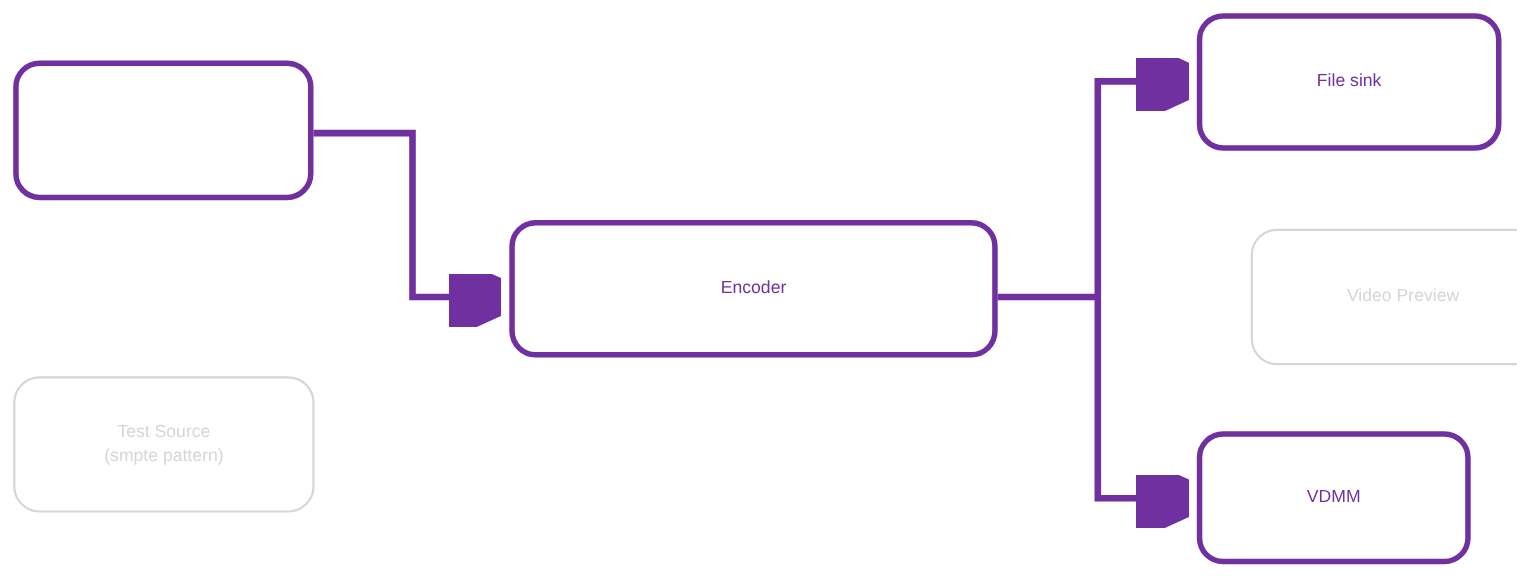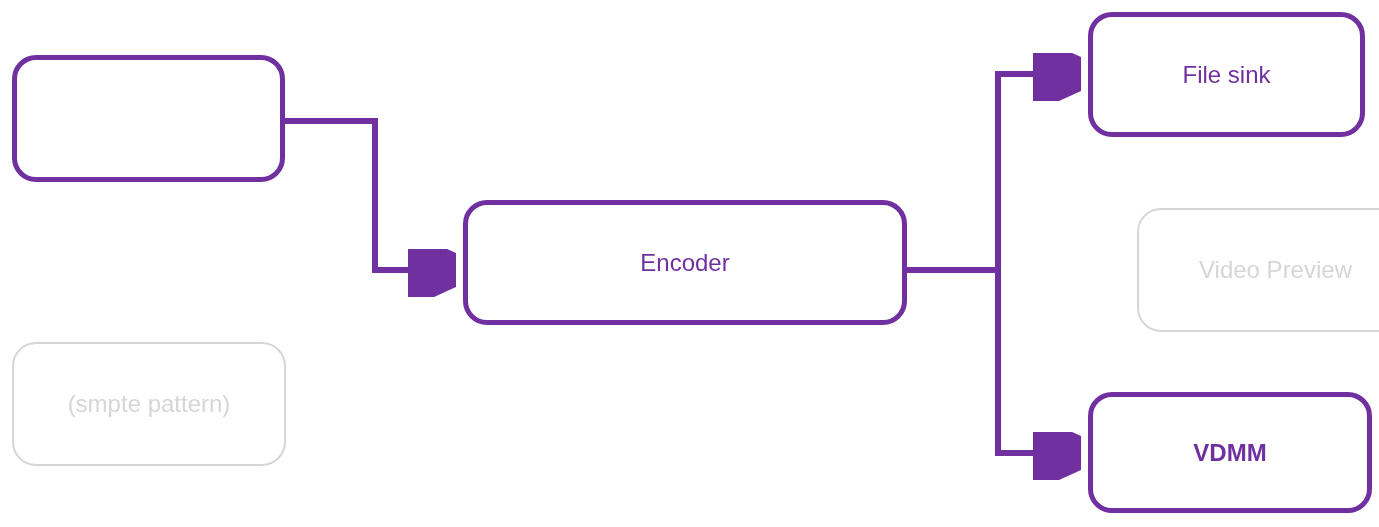--- a/index.html
+++ b/index.html
@@ -37,40 +37,40 @@
   }
   .node {
     position: absolute;
     display: flex;
     flex-direction: column;
     align-items: center;
     justify-content: center;
     text-align: center;
     background: var(--bg);
     border-radius: 24px;
-    font-size: 24px;
+    font-size: 16px;
     line-height: 1.38;
   }
   .node.active {
     border: 5px solid var(--accent);
     color: var(--accent);
   }
   .node.inactive {
     border: 2px solid var(--inactive);
     color: var(--inactive);
   }
   .node .line { display: block; white-space: nowrap; }
 
   
   #node-webcam        { left: 12px;   top: 55px;  width: 273px; height: 127px; }
   #node-test-source   { left: 12px;   top: 342px; width: 274px; height: 124px; }
   #node-encoder       { left: 463px;  top: 200px; width: 444px; height: 125px; }
   #node-file-sink     { left: 1088px; top: 12px;  width: 277px; height: 125px; }
   #node-video-preview { left: 1090px; top: 208px; width: 277px; height: 124px; margin-left: 47px; }
-  #node-vdmm          { left: 1088px; top: 392px; width: 284px; height: 121px; font-weight: bold; }
+  #node-vdmm          { left: 1088px; top: 392px; width: 249px; height: 121px; }
 </style>
 </head>
 <body>
 
 <div class="canvas">
 
   <svg class="connectors" viewBox="0 0 1379 527" xmlns="http://www.w3.org/2000/svg">
     <defs>
       <marker id="arrow" markerWidth="8" markerHeight="8" refX="6.2" refY="3.5" orient="auto" markerUnits="strokeWidth">
         <path d="M0,0.3 L7,3.5 L0,6.7 Z" fill="#7030A0" stroke="none"></path>
@@ -83,20 +83,21 @@
 
     <path d="M998,270 L998,74 L1070,74" marker-end="url(#arrow)"></path>
 
     <path d="M998,270 L998,453 L1070,453" marker-end="url(#arrow)"></path>
   </svg>
 
   <div class="node active" id="node-webcam">
   </div>
 
   <div class="node inactive" id="node-test-source">
+    <span class="line">Test Source</span>
     <span class="line">(smpte pattern)</span>
   </div>
 
   <div class="node active" id="node-encoder">
     <span class="line">Encoder</span>
   </div>
 
   <div class="node active" id="node-file-sink">
     <span class="line">File sink</span>
   </div>

